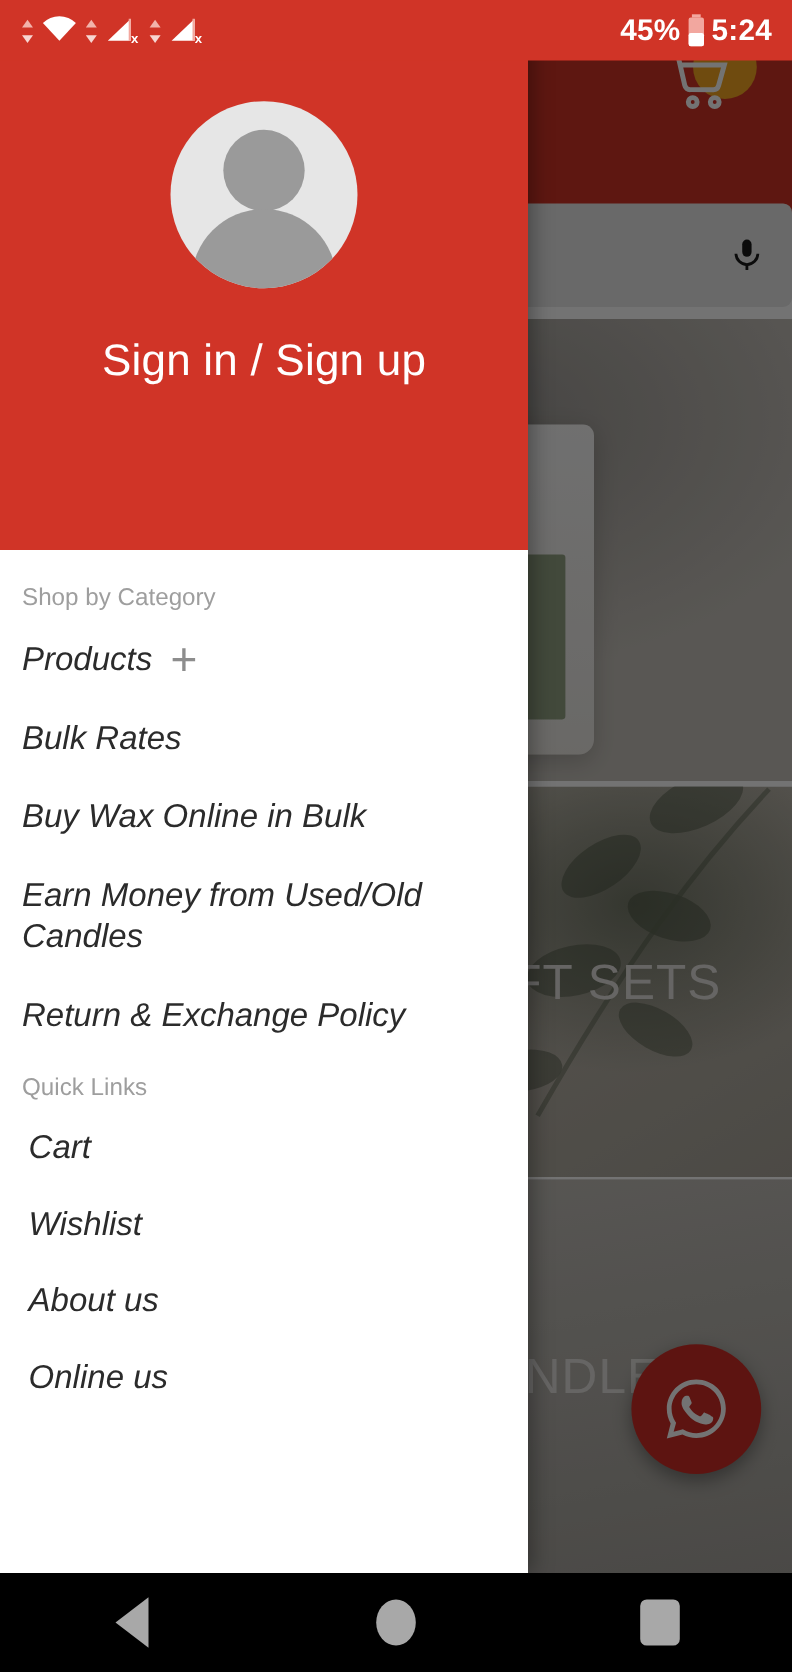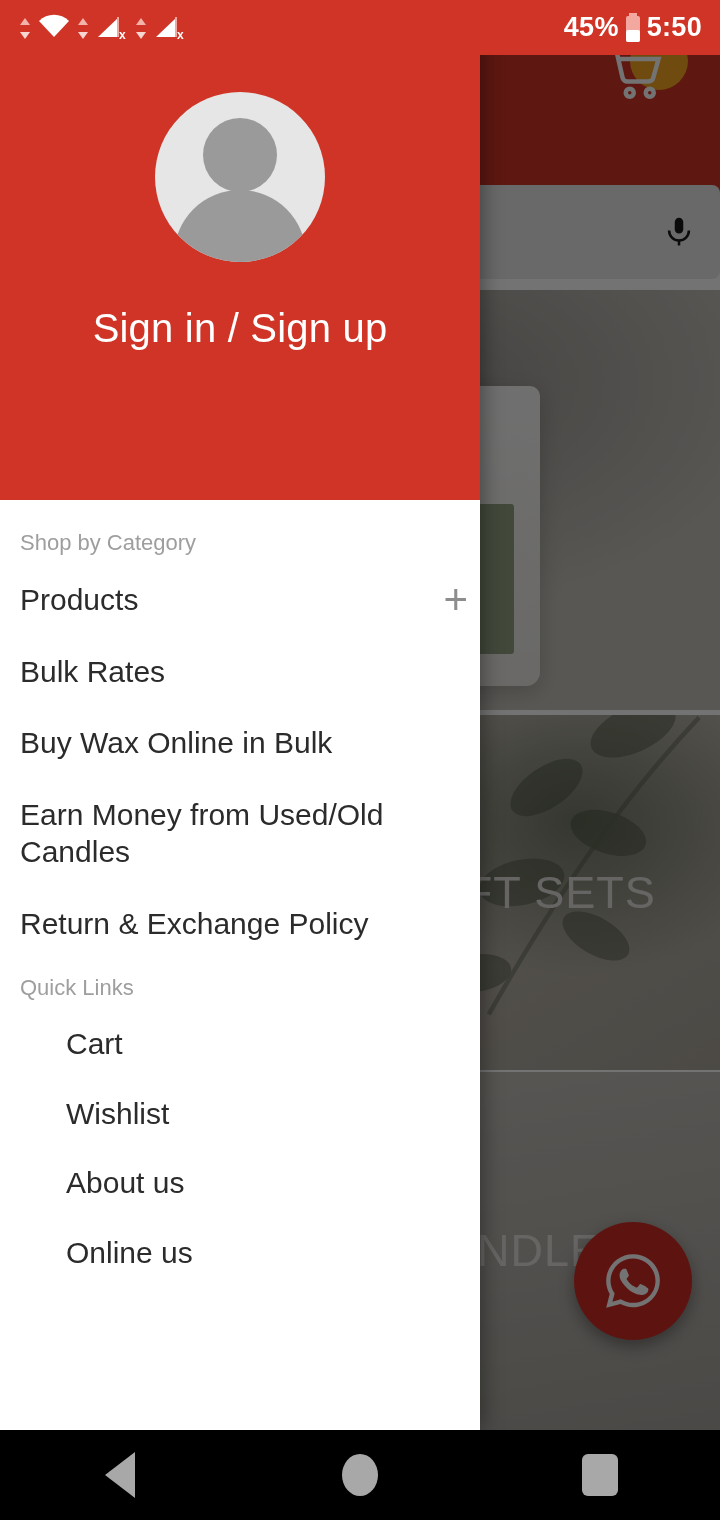--- a/index.html
+++ b/index.html
@@ -149,25 +149,25 @@
     width:132px; height:92px; border-radius:66px 66px 0 0; background:#9a9a9a;
   }
   .signin { margin-top:44px; color:#fff; font-size:40px; letter-spacing:.2px; }
 
   .drawer-body { flex:1; overflow:hidden; padding-top:16px; }
   .section-head {
     font-size:22px; color:#9e9e9e; padding:14px 20px 8px 20px;
   }
   .section-head.ql { padding-top:16px; }
   .menu-item {
-    display:flex; align-items:center; justify-content:space-between;
-    padding:17px 12px 17px 20px;
-    font-size:30px; color:#2b2b2b; line-height:1.25;
-  }
-  .menu-item.sub { padding-left:26px; padding-top:16px; padding-bottom:16px;margin-left:40px; }
+    display:flex; align-items:center; justify-content:flex-start;
+    padding:17px 26px 17px 20px;
+    font-size:30px; color:#2b2b2b; line-height:1.25;font-style:italic;
+  }
+  .menu-item.sub { padding-left:26px; padding-top:16px; padding-bottom:16px; }
   .menu-item .plus-icon { font-size:42px; color:#8d8d8d; line-height:.6; flex:none; margin-left:16px; }
 
   
   #navbar {
     position:absolute; left:0; bottom:0; width:720px; height:90px;
     background:#000; z-index:50;
     display:flex; align-items:center; justify-content:space-around;
   }
   .nav-btn { width:120px; height:90px; display:flex; align-items:center; justify-content:center; }
   .nav-back { width:0; height:0; border-top:23px solid transparent; border-bottom:23px solid transparent; border-right:30px solid #a8a8a8; }
@@ -339,21 +339,21 @@
         <text x="24" y="26" font-size="12" font-weight="bold" fill="#ffffff" font-family="Liberation Sans, sans-serif">x</text>
       </svg>
     </div>
     <div class="sb-right">
       <span>45%</span>
       <svg width="20" height="32" viewBox="0 0 20 32">
         <rect x="6" y="1" width="8" height="3" fill="#f2a79f"></rect>
         <rect x="3" y="4" width="14" height="26" rx="2" fill="#f2a79f"></rect>
         <rect x="3" y="18" width="14" height="12" rx="2" fill="#ffffff"></rect>
       </svg>
-      <span>5:50</span>
+      <span>5:24</span>
     </div>
   </div>
 
   <div id="navbar">
     <div class="nav-btn">
       <div class="nav-back"></div>
     </div>
     <div class="nav-btn">
       <div class="nav-home"></div>
     </div>

